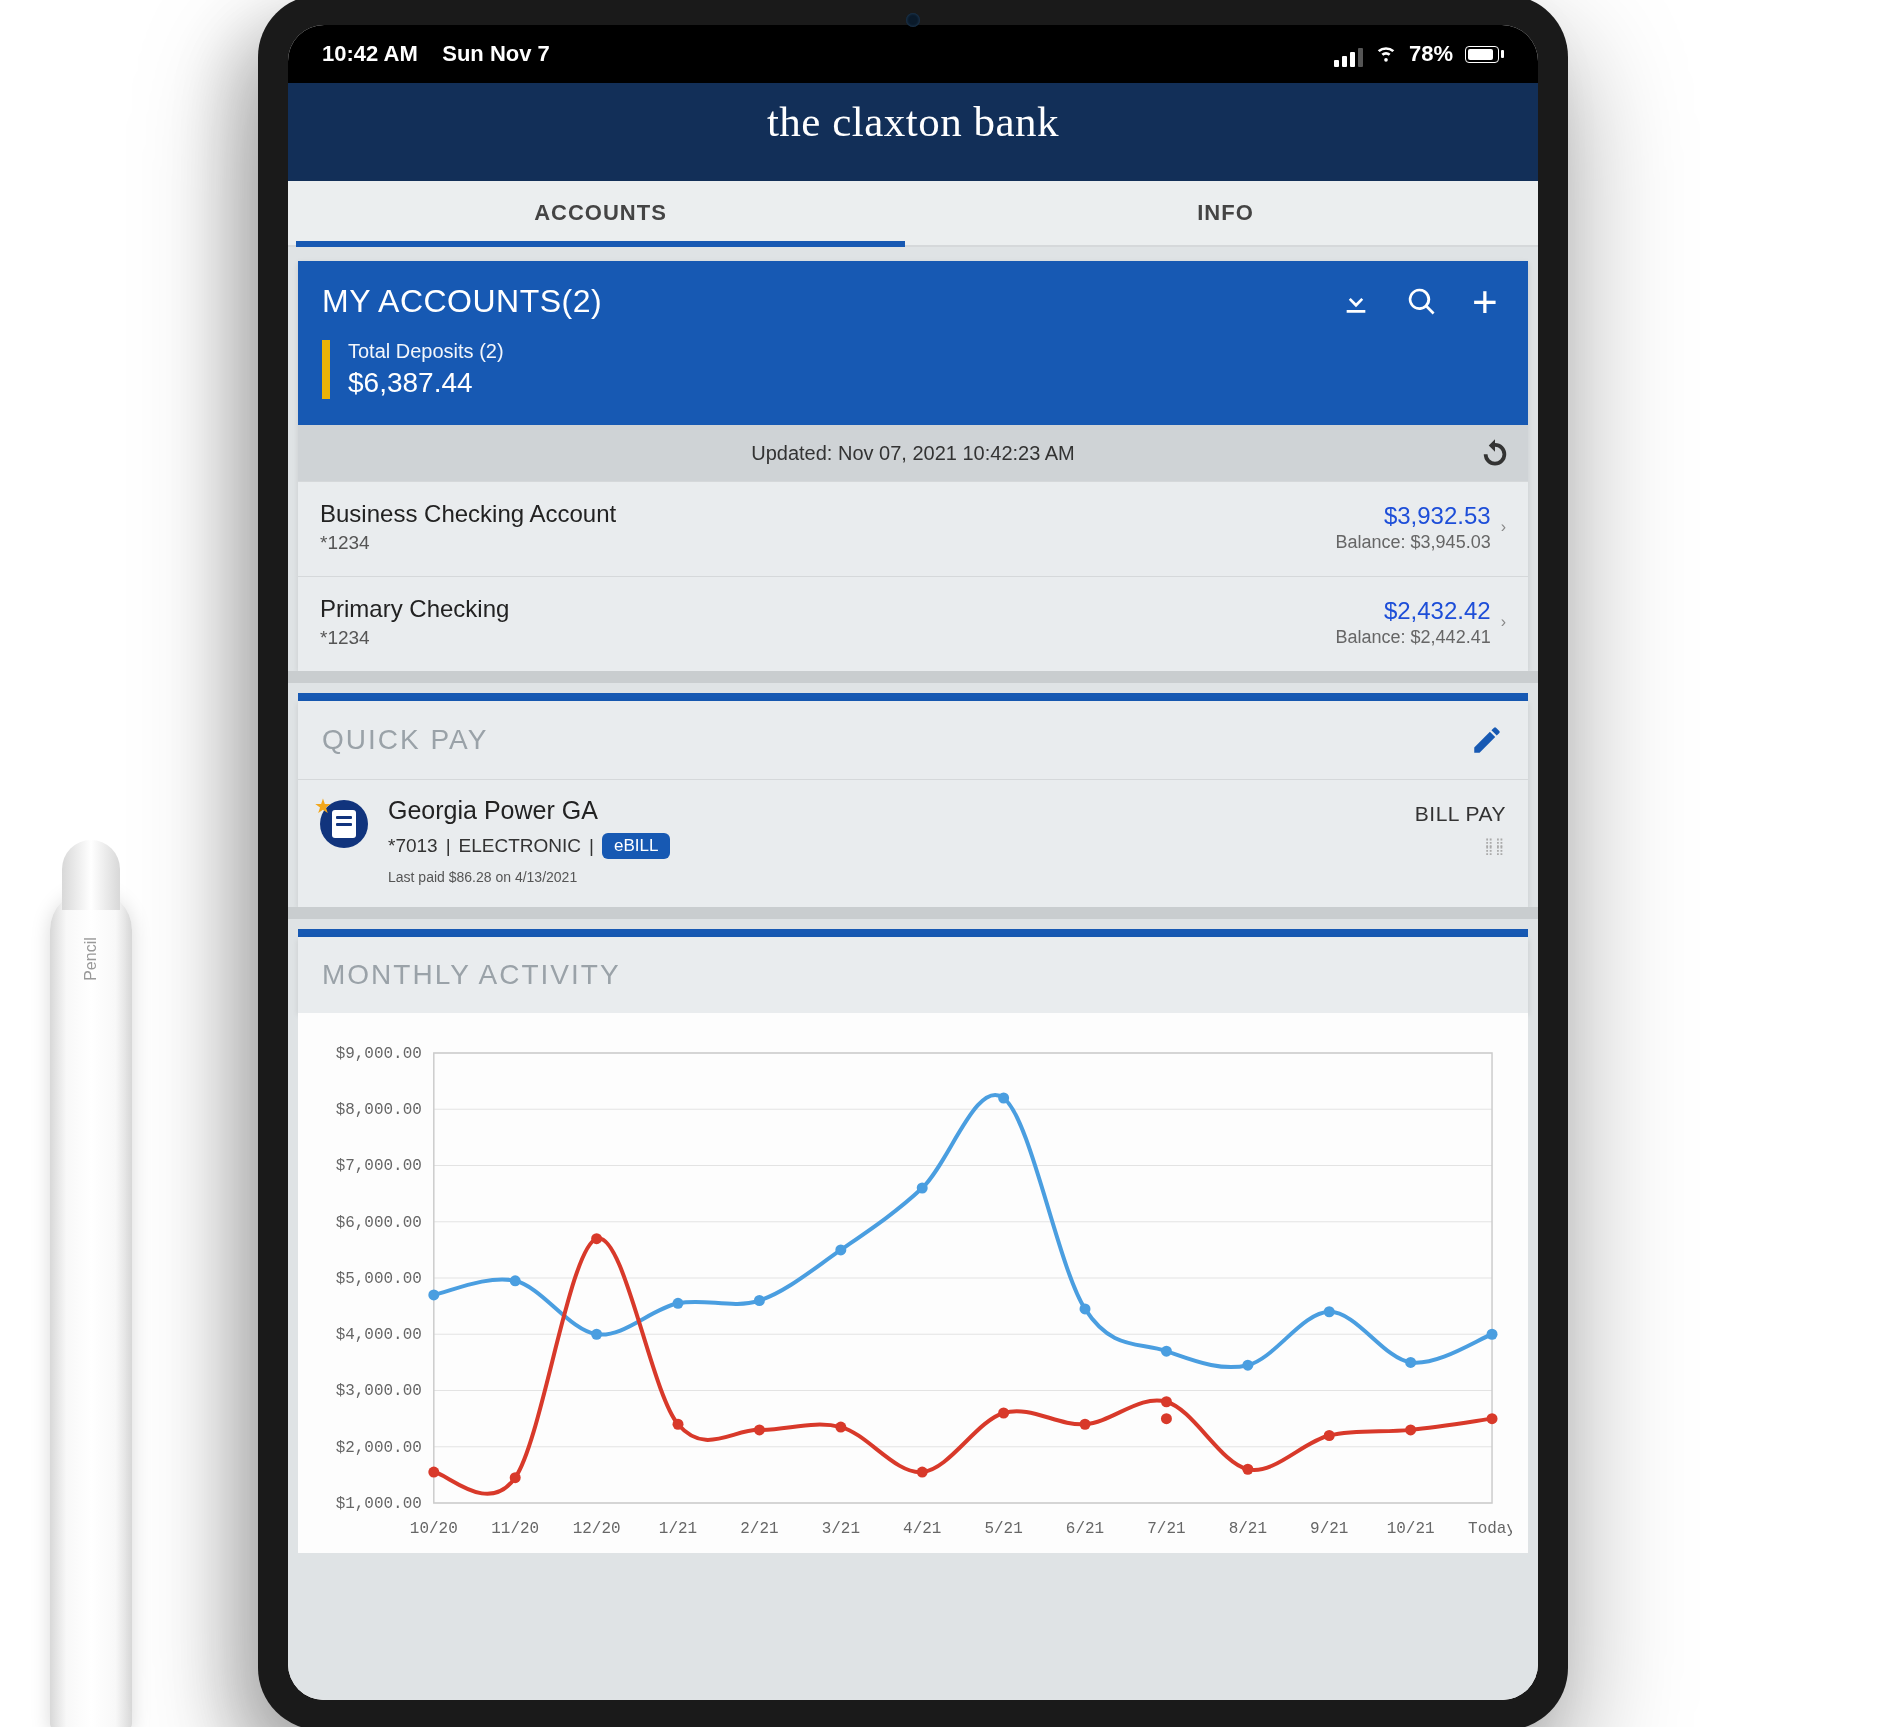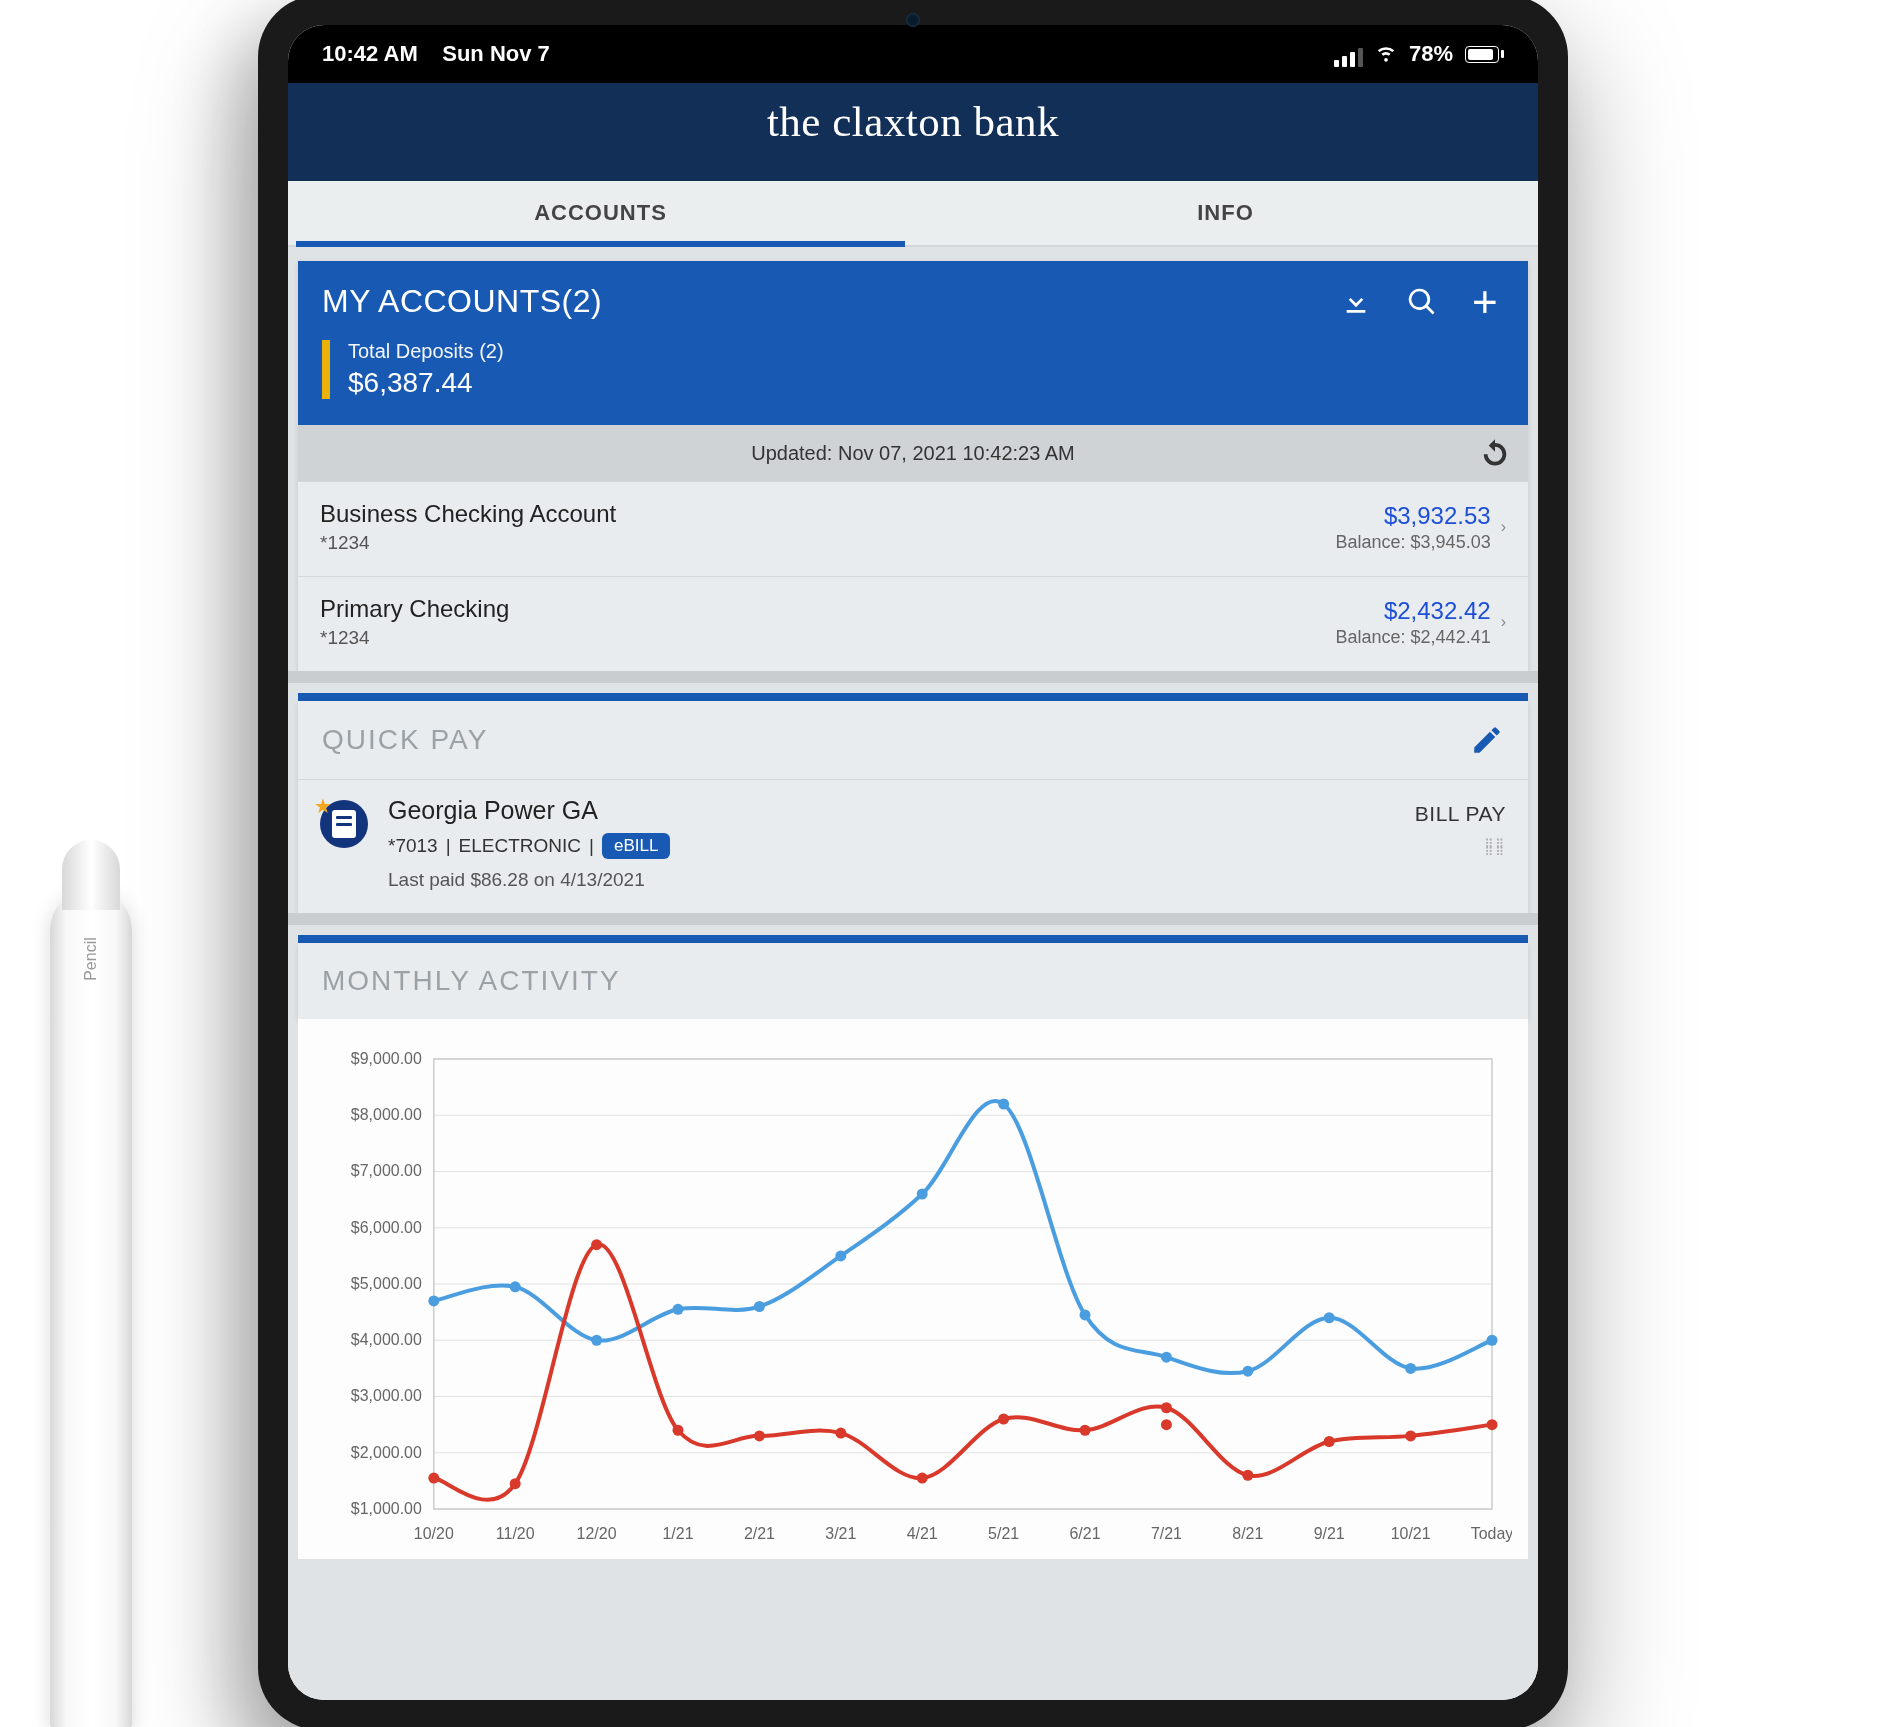--- a/index.html
+++ b/index.html
@@ -236,29 +236,30 @@
   .qp-badge .inner::after{top:13px}
   .qp-badge .star {
     position:absolute; top:-6px; left:-6px; color:#f2a71c; font-size:20px;
   }
   .qp-main { flex:1; }
   .qp-name { font-size:25px; color:#222; }
   .qp-row2 { font-size:19px; color:#333; margin-top:8px; display:flex; align-items:center; gap:8px; }
   .ebill-pill {
     background:#1759b3; color:#fff; font-size:17px; padding:3px 12px; border-radius:6px;
   }
-  .qp-last { font-size:19px; color:#555; margin-top:10px; }
+  .qp-last { font-size:14px; color:#555; margin-top:10px; }
   .qp-right { display:flex; flex-direction:column; align-items:flex-end; gap:14px; margin-top:6px; }
   .qp-billpay { font-size:21px; color:#333; letter-spacing:0.5px; }
   .qp-grip { color:#aaa; letter-spacing:2px; line-height:8px; font-size:12px; cursor:grab; }
   
   .chart-wrap {
     background:#fdfdfd;
     margin: 0 10px 10px;
     padding: 20px 16px 10px 16px;
+    font-family: Liberation Mono, monospace;
   }
   .chart-box {
     position:relative;
     width:100%;
     height:500px;
     margin-top:10px;
   }
   .chart-svg { width:100%; height:100%; }
   .y-label, .x-label { font-size:16px; fill:#666; font-family:inherit; }
   .gridline { stroke:#e3e3e3; stroke-width:1; }

